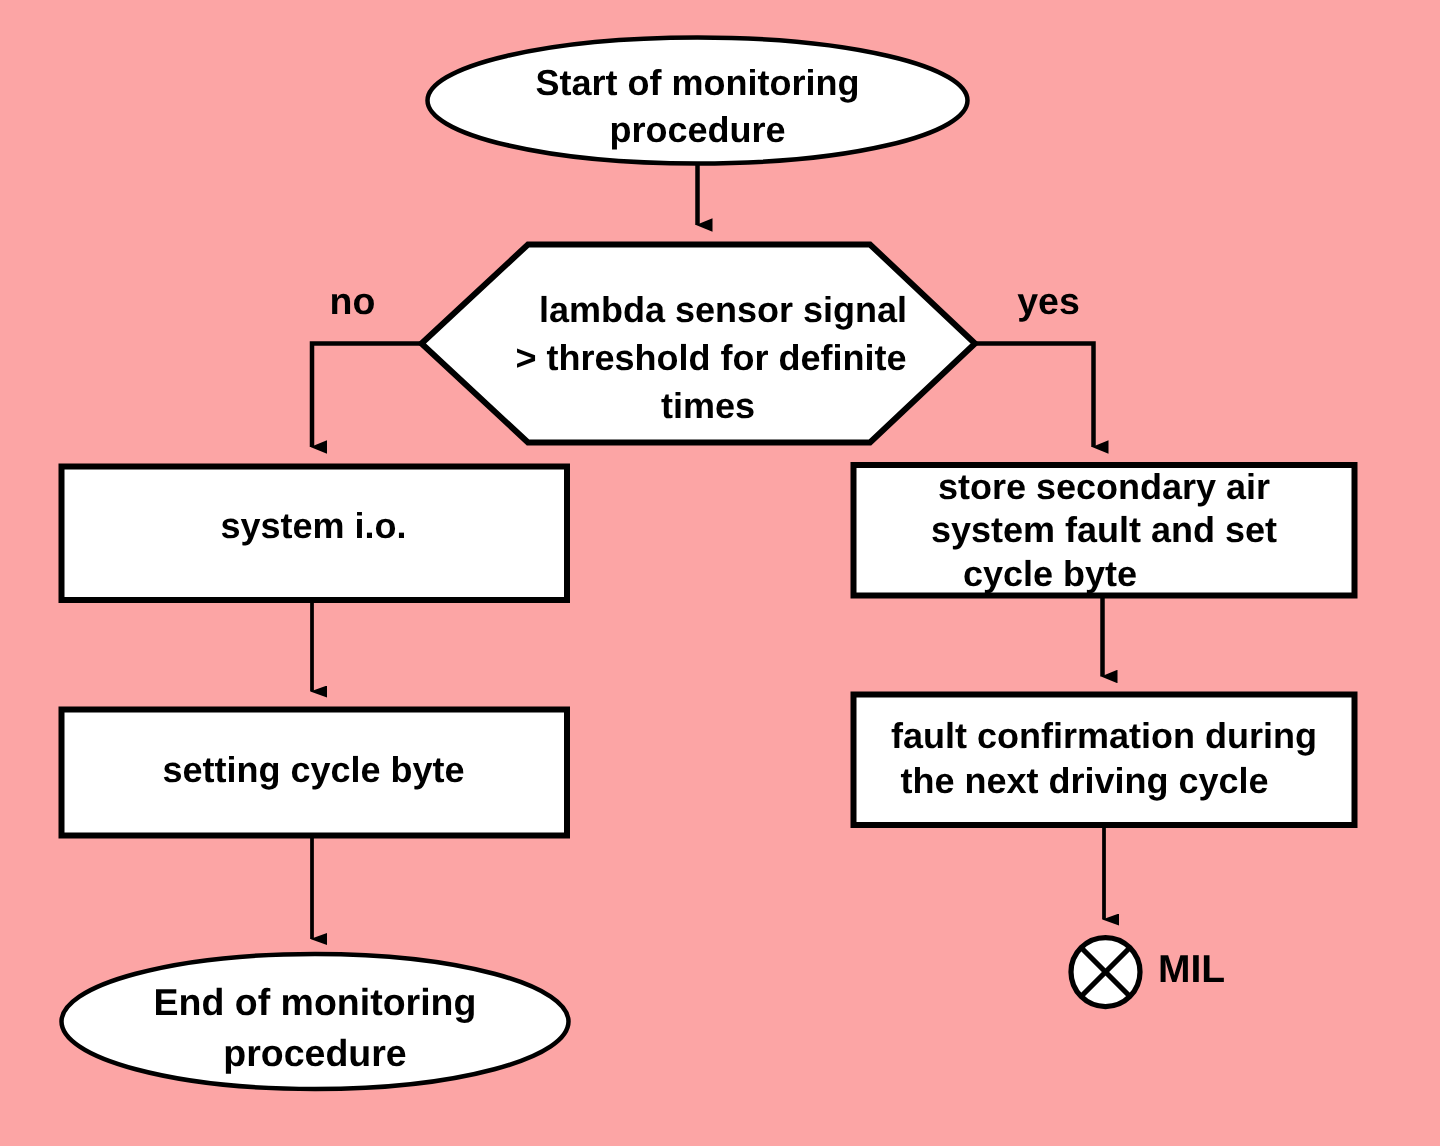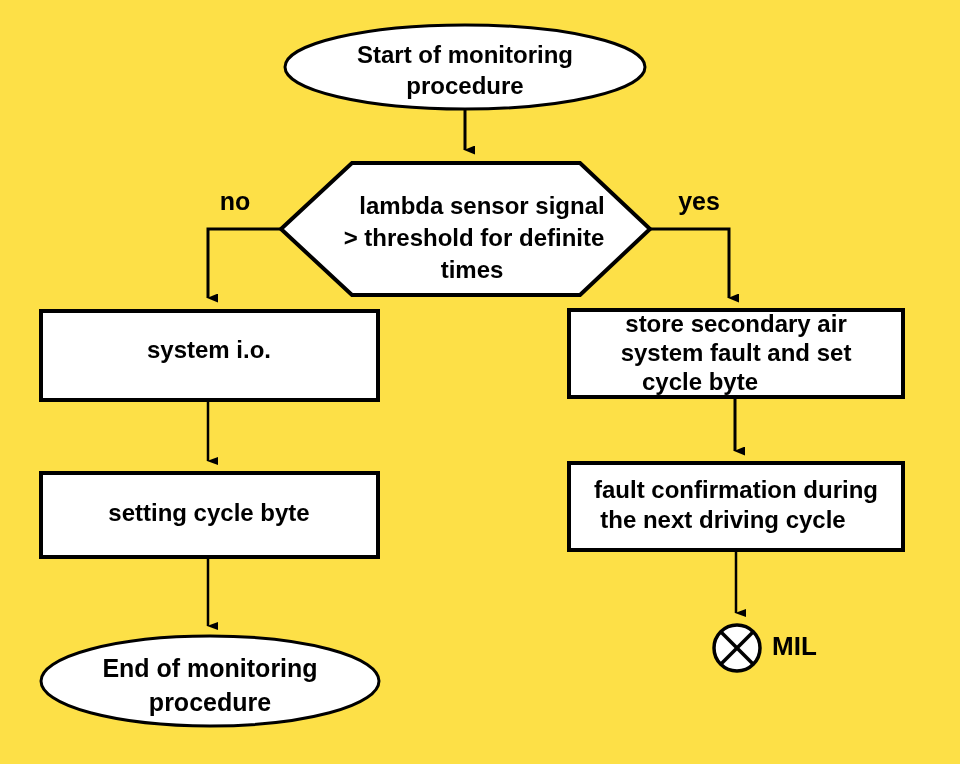--- a/index.html
+++ b/index.html
@@ -7,21 +7,21 @@
     padding: 0;
     background: #ffffff;
   }
   body {
     font-family: "Liberation Sans", sans-serif;
   }
   #canvas {
     position: relative;
     width: 960px;
     height: 764px;
-    background: #fde047;
+    background: #fca5a5;
     overflow: hidden;
   }
   #flow-svg {
     position: absolute;
     top: 0;
     left: 0;
     width: 960px;
     height: 764px;
   }
   .node-shape {

